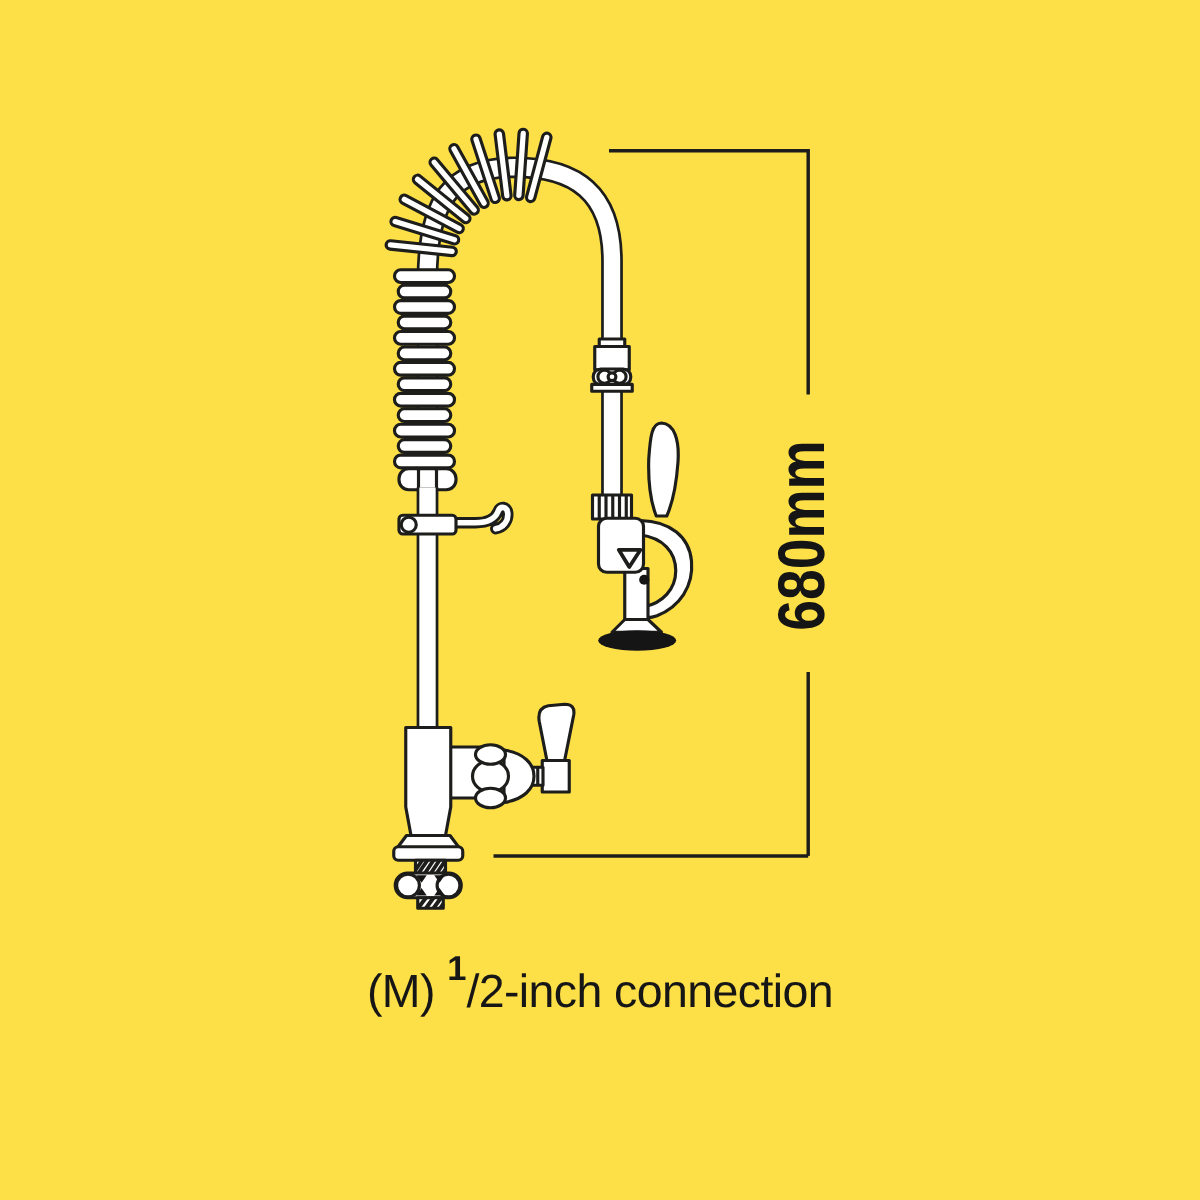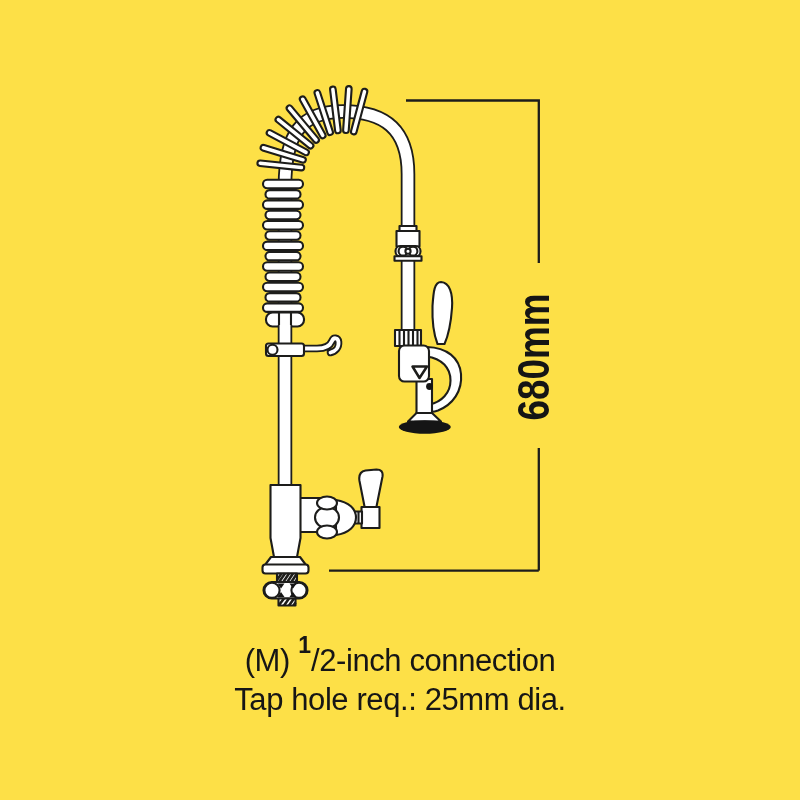--- a/index.html
+++ b/index.html
@@ -156,16 +156,15 @@
       <rect class="sh" x="399" y="345.5" width="30" height="36" rx="5.5"></rect>
       <path class="sh" style="stroke-width:2.5" d="M 412.5 366.5 L 427 366.5 L 419.5 378 Z"></path>
       <circle class="dk" cx="429.5" cy="386.5" r="3.4"></circle>
       <path class="sh" d="M 416.5 413 L 432 413 L 441 421.5 L 408 421.5 Z"></path>
       <ellipse class="dk" cx="424.8" cy="427" rx="26" ry="6.8"></ellipse>
     </g>
   </svg>
 
   <div class="caption">
     <div><span>(M) </span><sup>1</sup><span>/2-inch connection</span></div>
-    <div>Tap hole req.: 25mm dia.</div>
   </div>
 
 </div>
 
 </body></html>

